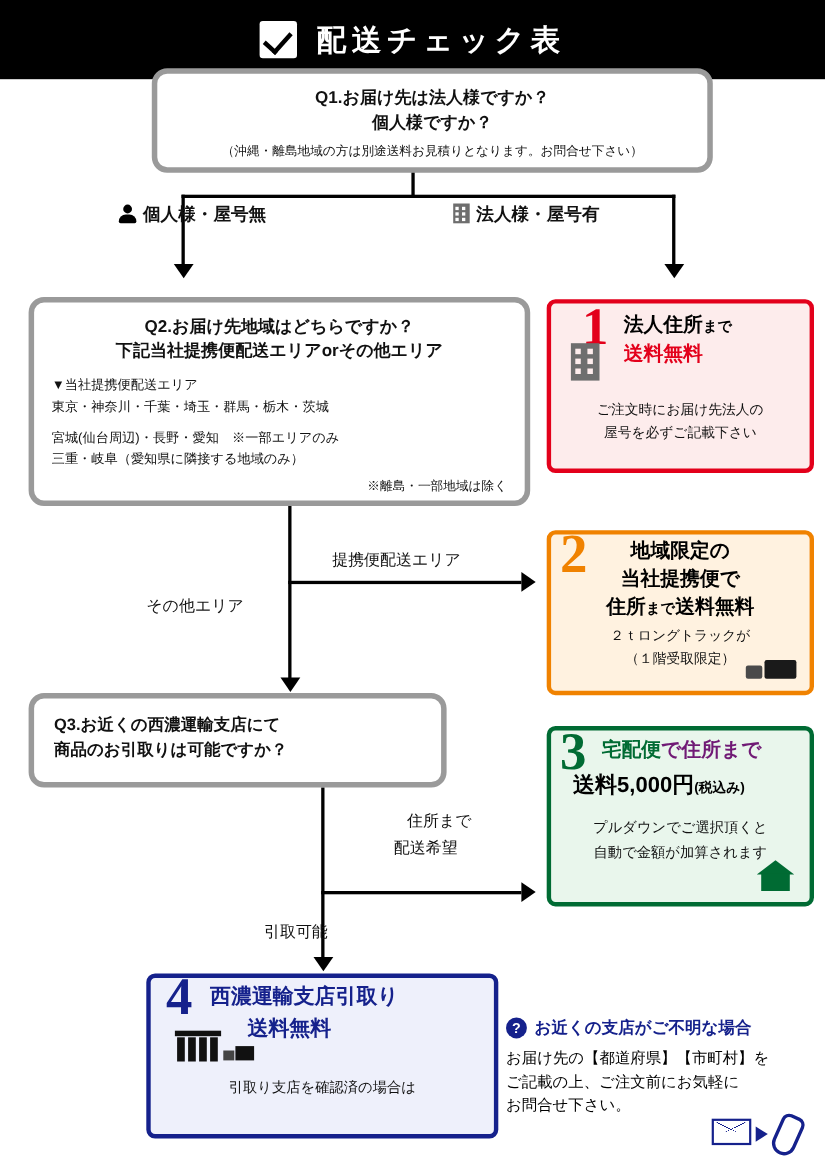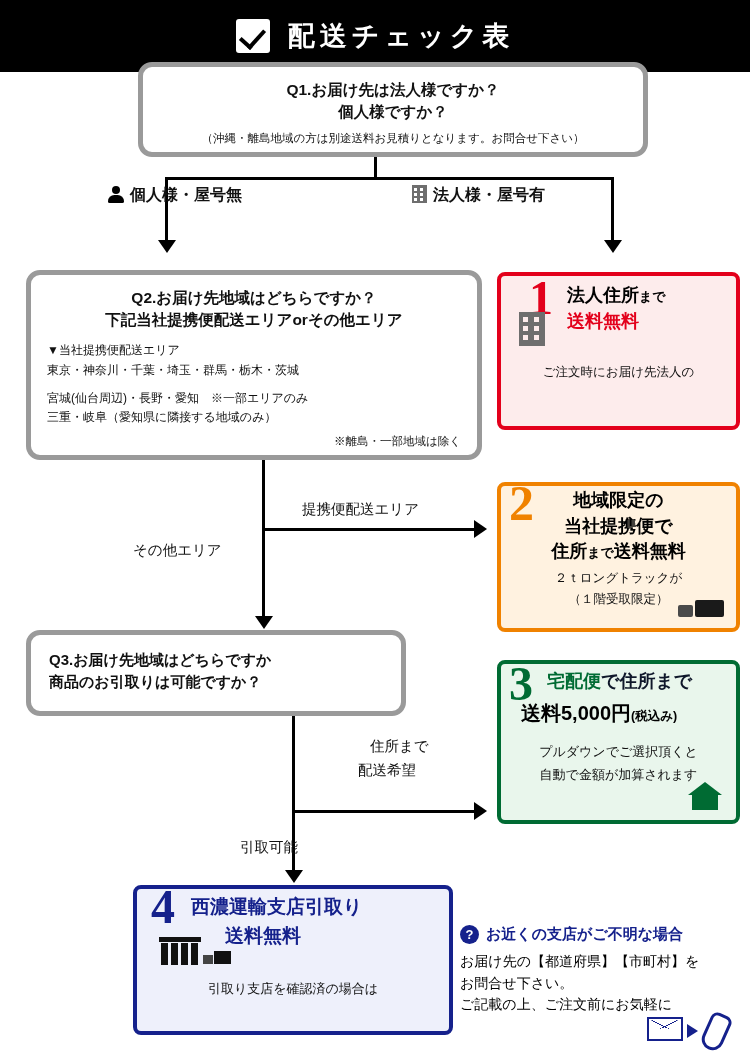--- a/index.html
+++ b/index.html
@@ -311,21 +311,21 @@
     font-family: "Liberation Serif", serif;
   }
   #card3 .headline {
     position: absolute;
     left: 46px; top: 4px;
     font-size: 18px;
     font-weight: bold;
     line-height: 1.45;
     color: #006b33;
   }
-  #card3 .headline .bk { color: #0f172a; }
+  #card3 .headline .bk { color: #701a75; }
   #card3 .headline2 {
     position: absolute;
     left: 20px; top: 36px;
     font-size: 20px;
     font-weight: bold;
     color: #000;
   }
   #card3 .headline2 .small { font-size: 12.5px; }
   #card3 .note {
     position: absolute;
@@ -527,20 +527,21 @@
 
   <div id="card1">
     <div class="num">1</div>
     <div class="bldg"></div>
     <div class="headline">
       <span>法人住所</span><span class="small">まで</span><br>
       <span class="free">送料無料</span>
     </div>
     <div class="note">
       <div>ご注文時にお届け先法人の</div>
+      <div>屋号を必ずご記載下さい</div>
     </div>
   </div>
 
   <div class="line-v" style="left:262px; top:460px; height:160px;"></div>
   <div class="arrow-down" style="left:255px; top:616px;"></div>
 
   <div class="line-h" style="left:262px; top:528px; width:212px;"></div>
   <div class="arrow-right" style="left:474px; top:520px;"></div>
 
   <div class="flow-text" style="left:302px; top:500px;">提携便配送エリア</div>
@@ -557,21 +558,21 @@
       <div>２ｔロングトラックが</div>
       <div>（１階受取限定）</div>
     </div>
     <div class="truck">
       <div class="cab"></div>
         <div class="body"></div>
     </div>
   </div>
 
   <div class="gray-box" id="q3">
-    <div class="q-title">Q3.お届け先地域はどちらですか</div>
+    <div class="q-title">Q3.お近くの西濃運輸支店にて</div>
     <div class="q-title">商品のお引取りは可能ですか？</div>
   </div>
 
   <div class="line-v" style="left:292px; top:716px; height:158px;"></div>
   <div class="arrow-down" style="left:285px; top:870px;"></div>
 
   <div class="line-h" style="left:292px; top:810px; width:182px;"></div>
   <div class="arrow-right" style="left:474px; top:802px;"></div>
 
   <div class="flow-text" style="left:370px; top:737px;">住所まで</div>
@@ -615,22 +616,22 @@
     </div>
   </div>
 
   <div id="contact">
     <div class="title">
       <span class="qmark">?</span>
       <span>お近くの支店がご不明な場合</span>
     </div>
     <div class="body">
       <div>お届け先の【都道府県】【市町村】を</div>
+      <div>ご記載の上、ご注文前にお気軽に</div>
       <div>お問合せ下さい。</div>
-      <div>ご記載の上、ご注文前にお気軽に</div>
     </div>
     <div class="icons">
       <div class="env"></div>
       <div class="arrow-sm"></div>
       <div class="phone"></div>
     </div>
   </div>
 
 </div>
 

